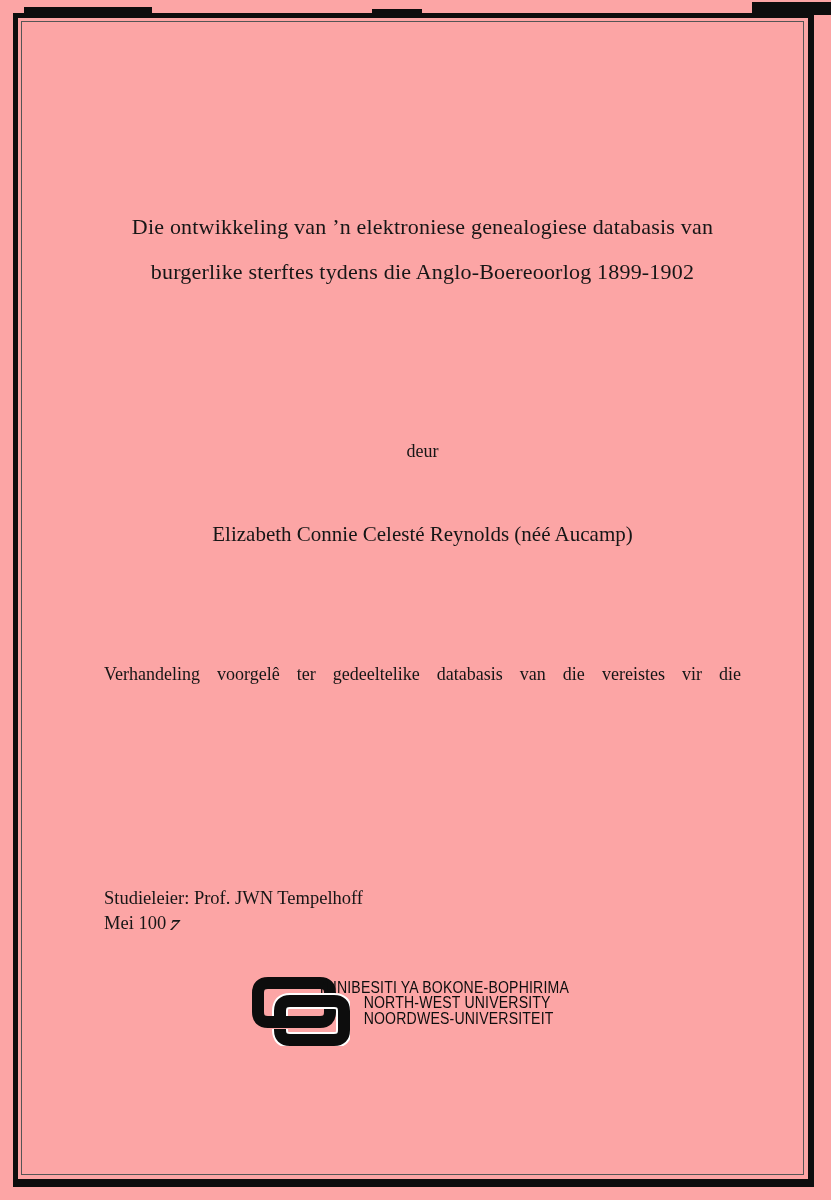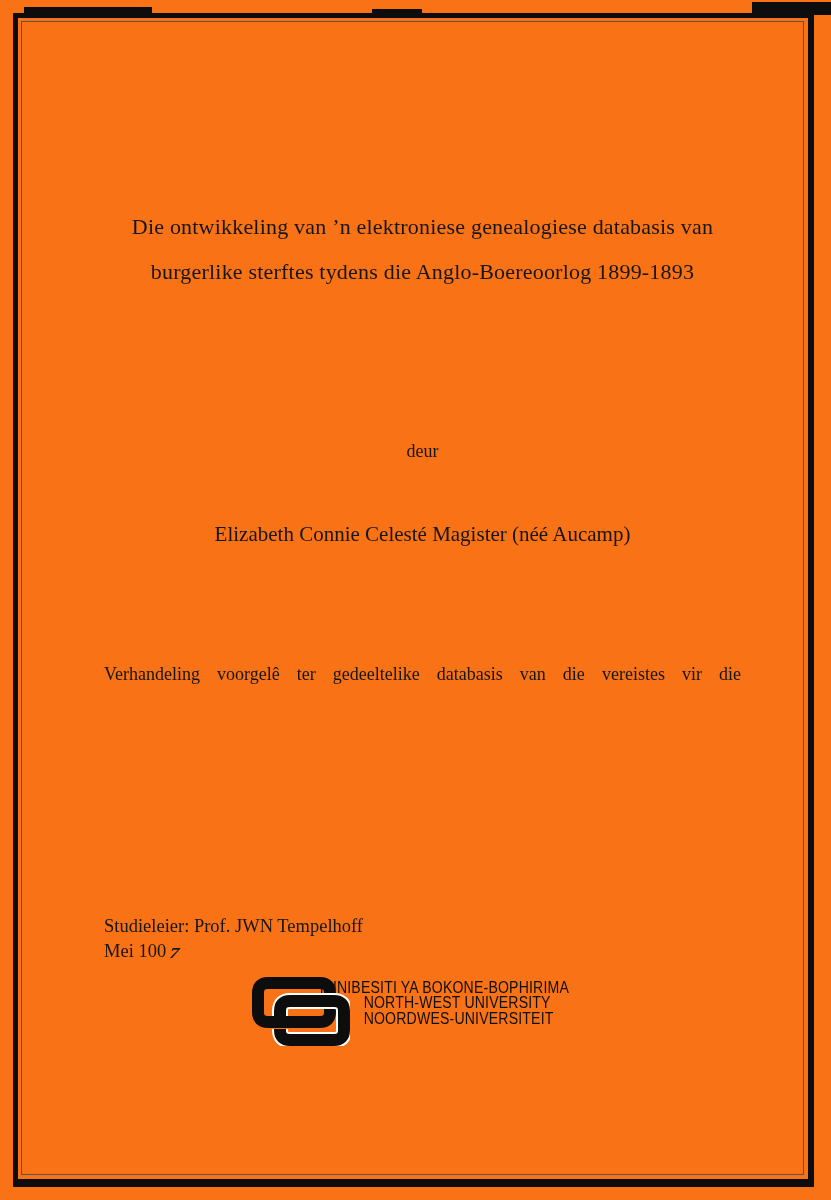--- a/index.html
+++ b/index.html
@@ -1,19 +1,19 @@
 <!DOCTYPE html>
 <html><head>
 <meta charset="utf-8">
 <style>
   html,body{margin:0;padding:0;background:#ffffff;}
   .page{
     position:relative;
     width:831px;height:1200px;
-    background:#f97316;
+    background:#fca5a5;
     font-family:"Liberation Serif","DejaVu Serif",serif;
     color:#161616;
     overflow:hidden;
   }
   
   .frame-outer{
     position:absolute;left:13px;top:13px;width:801px;height:1174px;
     box-sizing:border-box;
     border:5px solid #0d0d0d;
     border-bottom-width:8px;border-right-width:6px;
@@ -39,21 +39,21 @@
 
   .statement{
     position:absolute;left:104px;top:662px;width:637px;
     font-size:18px;line-height:25px;
   }
   .statement .just{text-align:justify;text-align-last:justify;}
   .statement .it{font-style:italic;}
 
   .supervisor-block{
     position:absolute;left:104px;top:886px;
-    font-size:18.5px;line-height:25px;margin-top:28px;
+    font-size:18.5px;line-height:25px;
   }
   .date-seven{
     display:inline-block;
     transform:skewX(-20deg) scaleY(0.82);
     transform-origin:bottom left;
     font-weight:bold;
   }
 
   .logo-mark{position:absolute;left:252px;top:977px;}
   .logo-text{
@@ -73,26 +73,26 @@
 
   <div class="artifact a1"></div>
   <div class="artifact a2"></div>
   <div class="artifact a3"></div>
 
   <div class="frame-outer"></div>
   <div class="frame-inner"></div>
 
   <div class="center-line title">
     <div>Die ontwikkeling van ’n elektroniese genealogiese databasis van</div>
-    <div>burgerlike sterftes tydens die Anglo-Boereoorlog 1899-1893</div>
+    <div>burgerlike sterftes tydens die Anglo-Boereoorlog 1899-1902</div>
   </div>
 
   <div class="center-line byline">deur</div>
 
-  <div class="center-line author">Elizabeth Connie Celesté Magister (néé Aucamp)</div>
+  <div class="center-line author">Elizabeth Connie Celesté Reynolds (néé Aucamp)</div>
 
   <div class="statement">
     <div class="just">Verhandeling voorgelê ter gedeeltelike databasis van die vereistes vir die</div>
   </div>
 
   <div class="supervisor-block">
     <div>Studieleier: Prof. JWN Tempelhoff</div>
     <div><span>Mei 100</span><span class="date-seven">7</span></div>
   </div>
 

